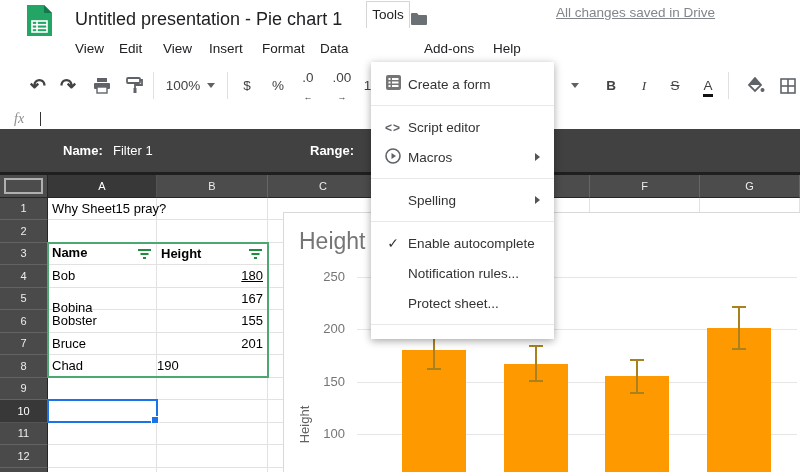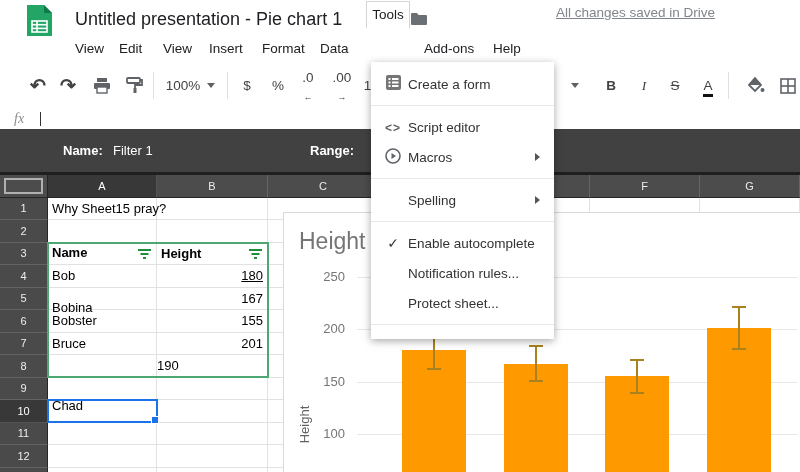--- a/index.html
+++ b/index.html
@@ -399,18 +399,18 @@
       <rect x="5" y="8" width="3" height="2" fill="#1e8e3e"></rect>
     </svg>
     <div class="ctext" style="left: 52px; top: 265px;">Bob</div>
     <div class="ctext" style="left: 157px; width: 106px; top: 265px; text-align: right; text-decoration: underline;">180</div>
     <div class="ctext" style="left: 52px; top: 297px;">Bobina</div>
     <div class="ctext" style="left: 157px; width: 106px; top: 287.5px; text-align: right;">167</div>
     <div class="ctext" style="left: 52px; top: 310px;">Bobster</div>
     <div class="ctext" style="left: 157px; width: 106px; top: 310px; text-align: right;">155</div>
     <div class="ctext" style="left: 52px; top: 332.5px;">Bruce</div>
     <div class="ctext" style="left: 157px; width: 106px; top: 332.5px; text-align: right;">201</div>
-    <div class="ctext" style="left: 52px; top: 355px; margin-top: 40px;">Chad</div>
+    <div class="ctext" style="left: 52px; top: 355px;">Chad</div>
     <div class="ctext" style="left: 157px; width: 106px; top: 355px; ">190</div>
     <div class="abs" id="range-border" style="left: 47px; top: 241.5px; width: 218px; height: 132px;"></div>
     <div class="abs" id="sel-cell" style="left: 47px; top: 399px; width: 107px; height: 19.5px;"></div>
     <div class="abs" id="sel-handle" style="left: 151px; top: 415.5px;"></div>
   </div>
 
 </body></html>

